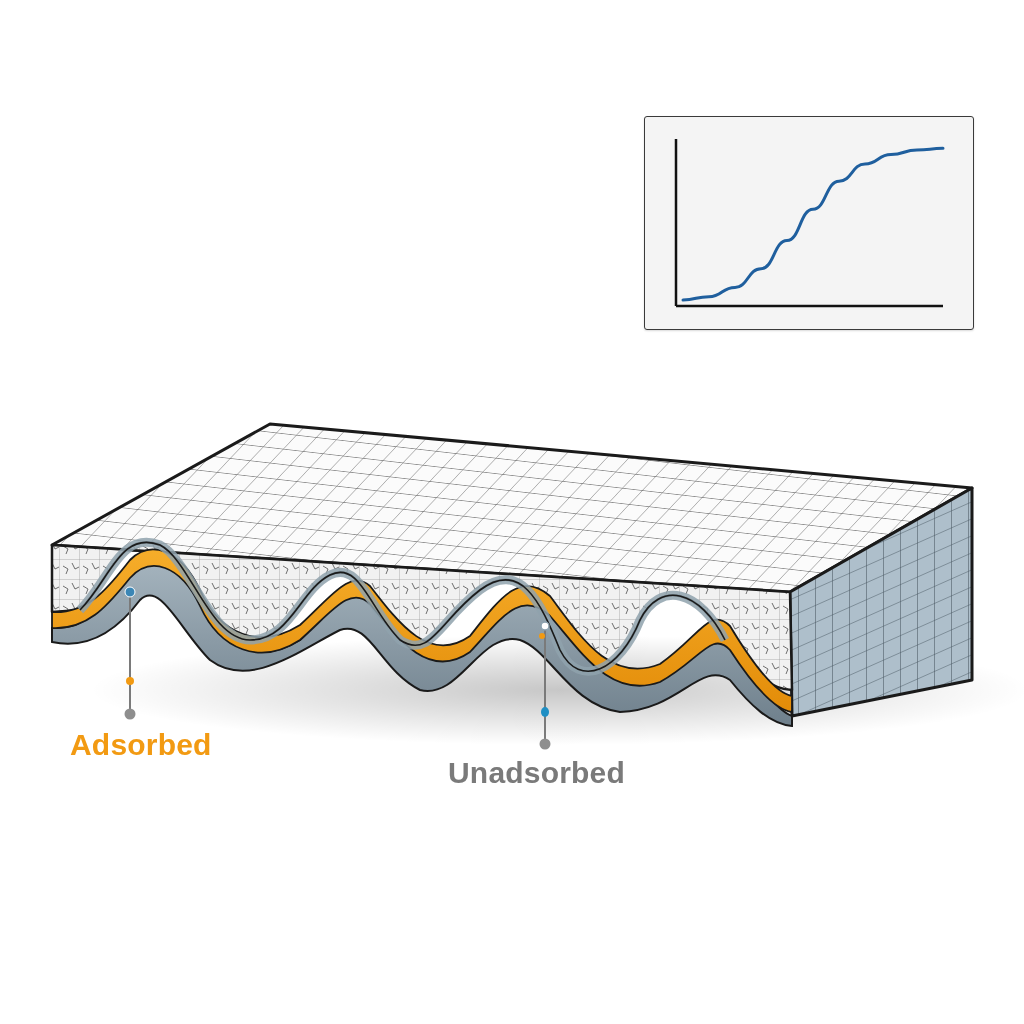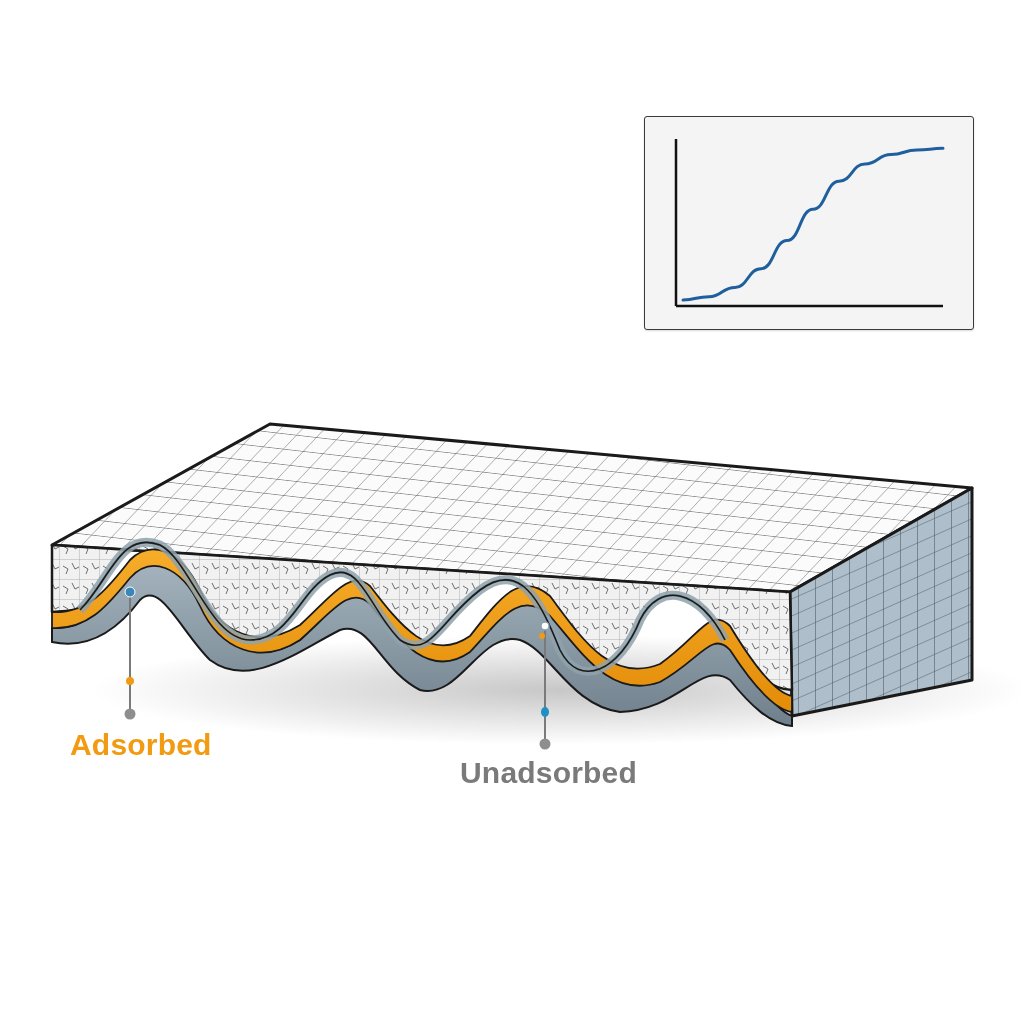--- a/index.html
+++ b/index.html
@@ -1,20 +1,20 @@
 <!DOCTYPE html>
 <html><head>
 <meta charset="utf-8">
 <style>
   html, body { margin: 0; padding: 0; background: #ffffff; }
   body { width: 1024px; height: 1024px; position: relative; overflow: hidden; font-family: "Liberation Sans", sans-serif; }
   #stage { position: absolute; left: 0; top: 0; width: 1024px; height: 1024px; }
   .label { position: absolute; font-family: "Liberation Sans", sans-serif; font-weight: bold; font-size: 30px; letter-spacing: 0.2px; }
   #label-adsorbed { left: 70px; top: 728px; color: #f29a12; }
-  #label-unadsorbed { left: 460px; top: 756px; color: #7a7a7a; }
+  #label-unadsorbed { left: 448px; top: 756px; color: #7a7a7a; }
   .inset { position: absolute; left: 644px; top: 116px; width: 328px; height: 212px; background: #f4f4f4; border: 1.5px solid #3a3a3a; border-radius: 3px; box-shadow: 0 1px 2px rgba(0,0,0,0.15); }
 </style>
 </head>
 <body>
 
 <svg id="stage" viewBox="0 0 1024 1024" xmlns="http://www.w3.org/2000/svg">
   <defs>
     <pattern id="gridTop" width="22" height="14" patternUnits="userSpaceOnUse" patternTransform="skewX(-40) rotate(6)">
       <rect width="22" height="14" fill="#fbfbfb"></rect>
       <path d="M22 0 V14 M0 14 H22" stroke="#6e6e6e" stroke-width="1.1" fill="none"></path>

